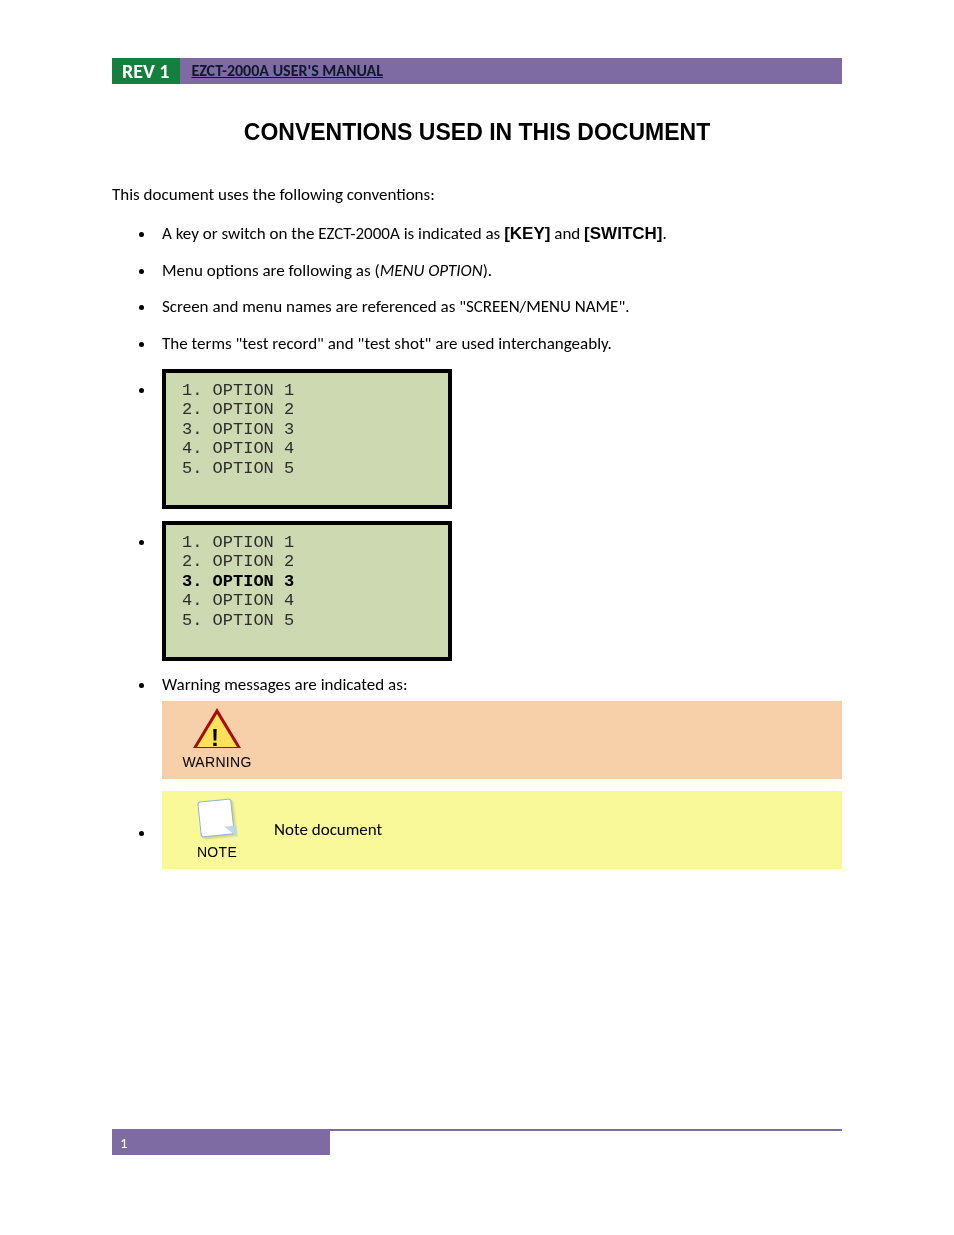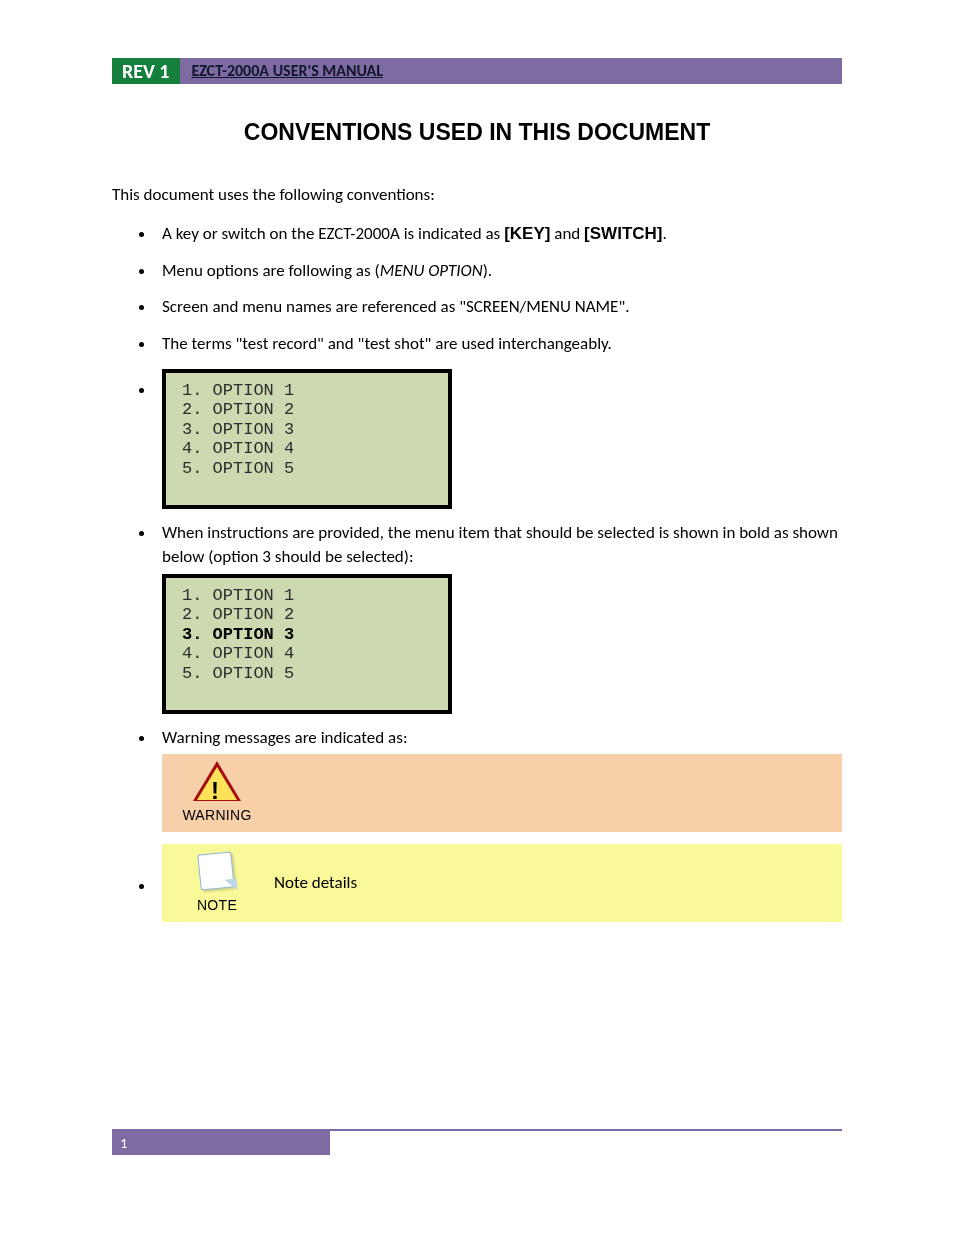--- a/index.html
+++ b/index.html
@@ -189,21 +189,20 @@
     </li>
     <li>
       <span>Menu options are following as (</span><span class="menuopt">MENU OPTION</span><span>).</span>
     </li>
     <li>Screen and menu names are referenced as "SCREEN/MENU NAME".</li>
     <li>The terms "test record" and "test shot" are used interchangeably.</li>
     <li>
       <div class="lcd"><span class="opt">1. OPTION 1</span><span class="opt">2. OPTION 2</span><span class="opt">3. OPTION 3</span><span class="opt">4. OPTION 4</span><span class="opt">5. OPTION 5</span></div>
     </li>
     <li>
-      <span>When instructions are provided, the menu item that should be selected is shown in bold as shown below (option 3 should be selected):</span>
       <div class="lcd"><span class="opt">1. OPTION 1</span><span class="opt">2. OPTION 2</span><span class="opt bold">3. OPTION 3</span><span class="opt">4. OPTION 4</span><span class="opt">5. OPTION 5</span></div>
     </li>
     <li>
       <span>Warning messages are indicated as:</span>
       <div class="callout warning">
         <div class="iconcol">
           <div class="triangle">
               <span class="bang">!</span>
             </div>
           <div class="label">WARNING</div>
@@ -212,21 +211,21 @@
     </li>
     <li>
       <div class="callout note">
         <div class="iconcol">
           <div class="notepad">
             <div class="sheet"></div>
             <div class="corner"></div>
           </div>
           <div class="label">NOTE</div>
         </div>
-        <div class="msg">Note details</div>
+        <div class="msg">Note document</div>
       </div>
     </li>
   </ul>
 </div>
 
 <div class="footer">
   <div class="pn">1</div>
 </div>
 
 </body></html>

